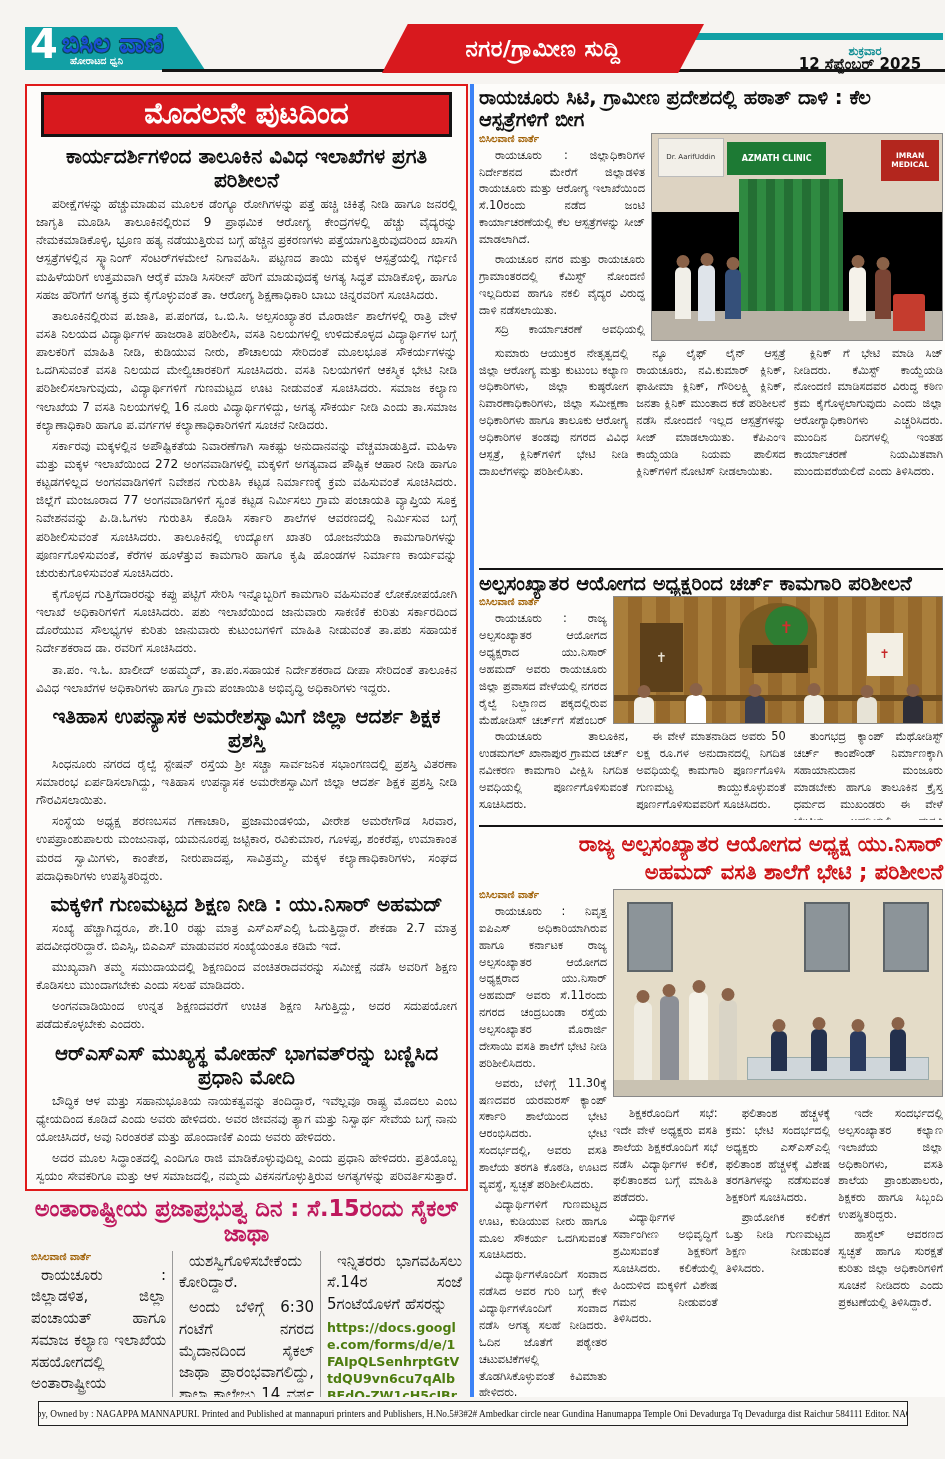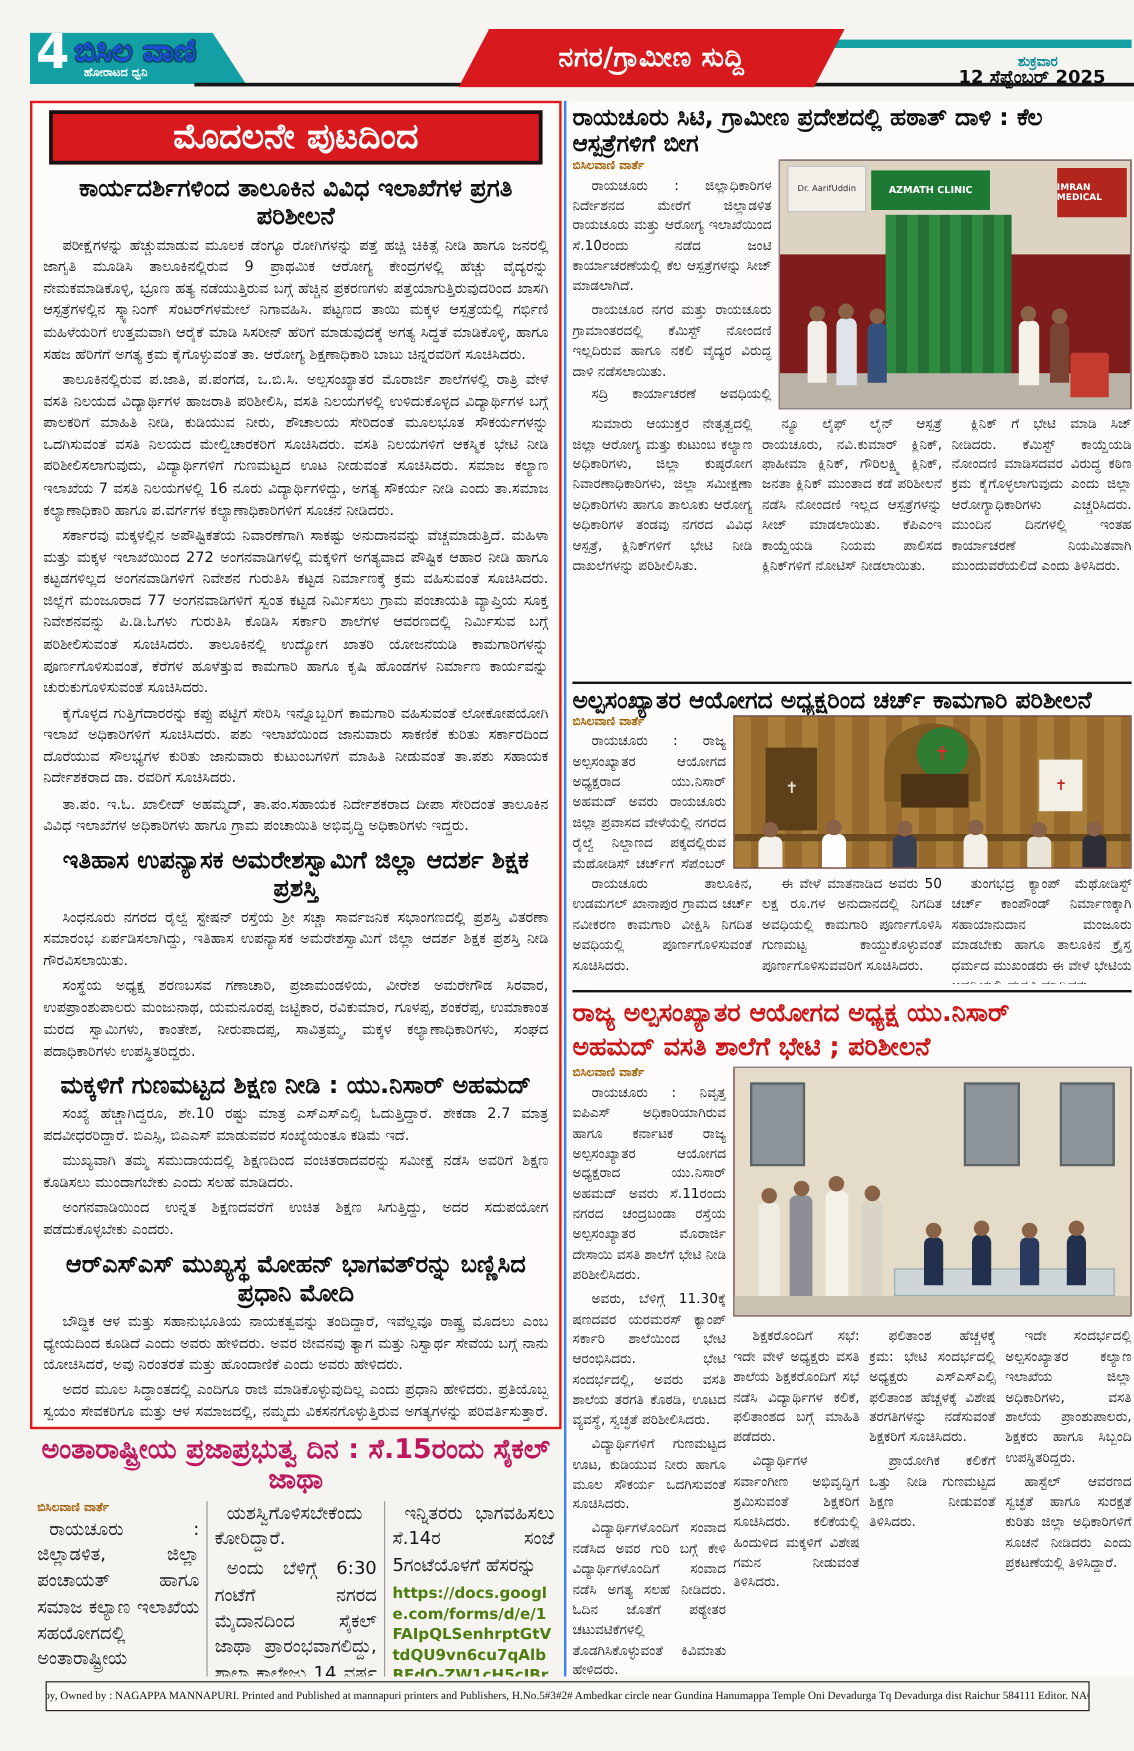--- a/index.html
+++ b/index.html
@@ -43,33 +43,33 @@
   .cycle{left:25px;top:1194px;width:443px;height:203px;overflow:hidden;}
   .cycle-head{font-size:22.5px;font-weight:bold;text-align:center;line-height:1.1;margin:2px 0 5px;color:#be185d;}
   .cycle-cols{display:flex;height:164px;}
   .cycle-col{flex:1;padding:0 6px;overflow:hidden;border-right:1px solid #9a9a9a;}
   .cycle-col:last-child{border-right:none;}
   .cycle-col .para{font-size:15px;line-height:1.45;text-indent:10px;}
   .byline{color:#a16207;font-weight:bold;font-size:10px;margin:0 0 2px;}
   .url{font-weight:bold;font-size:12.6px;line-height:1.35;word-break:break-all;margin:0 0;color:#4d7c0f;text-indent:0;}
   
   .right-half{
-    left:470px;top:84px;width:475px;height:1313px;border-left:2px solid #3b82f6;
+    left:470px;top:84px;width:475px;height:1313px;border-left:4px solid #3b82f6;
     box-sizing:border-box;padding:0 2px 0 5px;overflow:hidden;background:#fdfcfa;
   }
   .r-head{font-size:19.5px;font-weight:bold;line-height:1.12;margin:3px 0 2px;color:#0e0e0e;}
-  .r-head-red{font-size:21px;font-weight:bold;line-height:1.25;margin:4px 0 1px;color:#cc1316;text-align:left;}
+  .r-head-red{font-size:21px;font-weight:bold;line-height:1.25;margin:4px 0 1px;color:#cc1316;text-align:right;}
   .row{display:flex;gap:6px;}
   .leadcol{width:166px;flex:none;overflow:hidden;}
   .leadcol .para,.r-cols .para{font-size:11.4px;line-height:1.48;}
   .r-cols{display:flex;gap:8px;margin-top:4px;}
   .r-col{flex:1;overflow:hidden;}
   .rule{border:none;border-top:2.5px solid #141414;margin:5px 0 2px;}
   
-  .photo{position:relative;flex:1;overflow:hidden;background:#7f1d1d;border:1px solid #888;}
+  .photo{position:relative;flex:1;overflow:hidden;background:#000000;border:1px solid #888;text-align:center;}
   .person{position:absolute;border-radius:6px 6px 0 0;}
   .person::before{content:"";position:absolute;left:50%;top:-12px;transform:translateX(-50%);
     width:13px;height:13px;border-radius:50%;background:#8a6248;}
   
   .p1-wall{position:absolute;left:0;top:0;right:0;height:38%;background:#ddd3c2;}
   .p1-sign-green{position:absolute;left:26%;top:4%;width:34%;height:16%;background:#1d7a34;color:#fff;
     font-size:8px;font-weight:bold;display:flex;align-items:center;justify-content:center;}
   .p1-sign-white{position:absolute;left:2%;top:2%;width:22%;height:18%;background:#f2efe8;color:#333;
     font-size:7px;display:flex;align-items:center;justify-content:center;border:1px solid #bbb;}
   .p1-sign-red{position:absolute;right:1%;top:3%;width:20%;height:20%;background:#b3261e;color:#fff;

